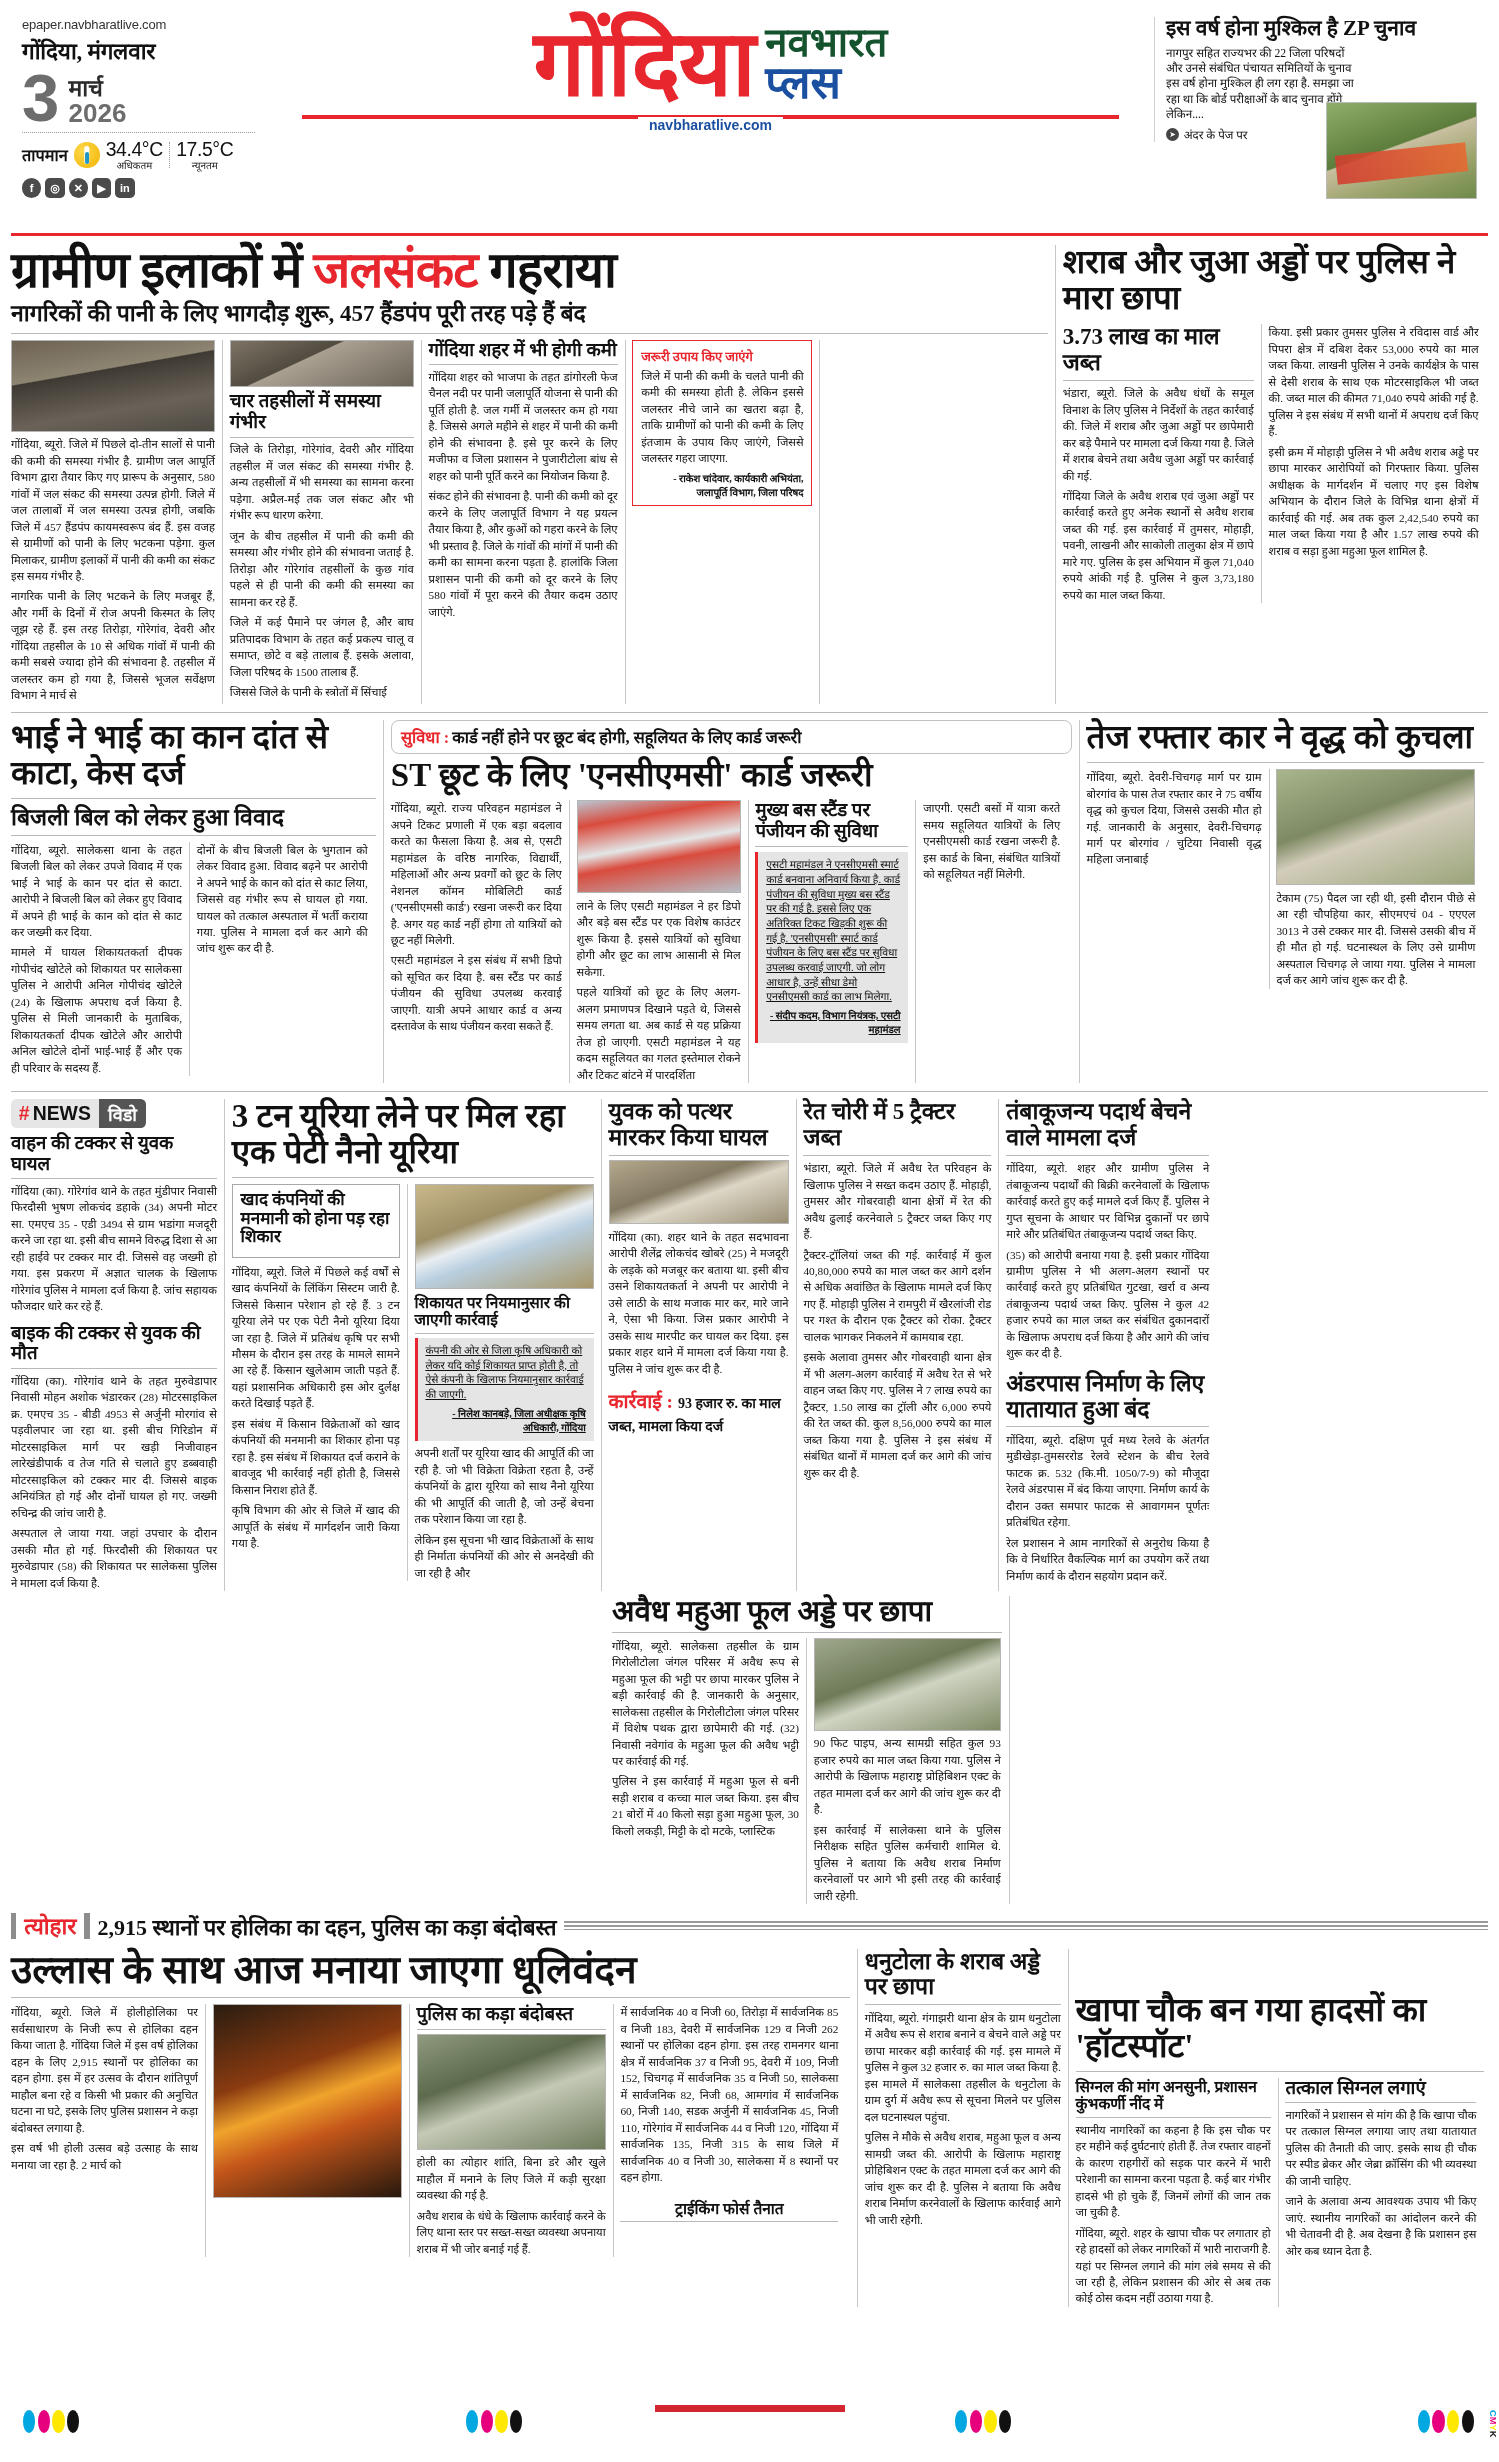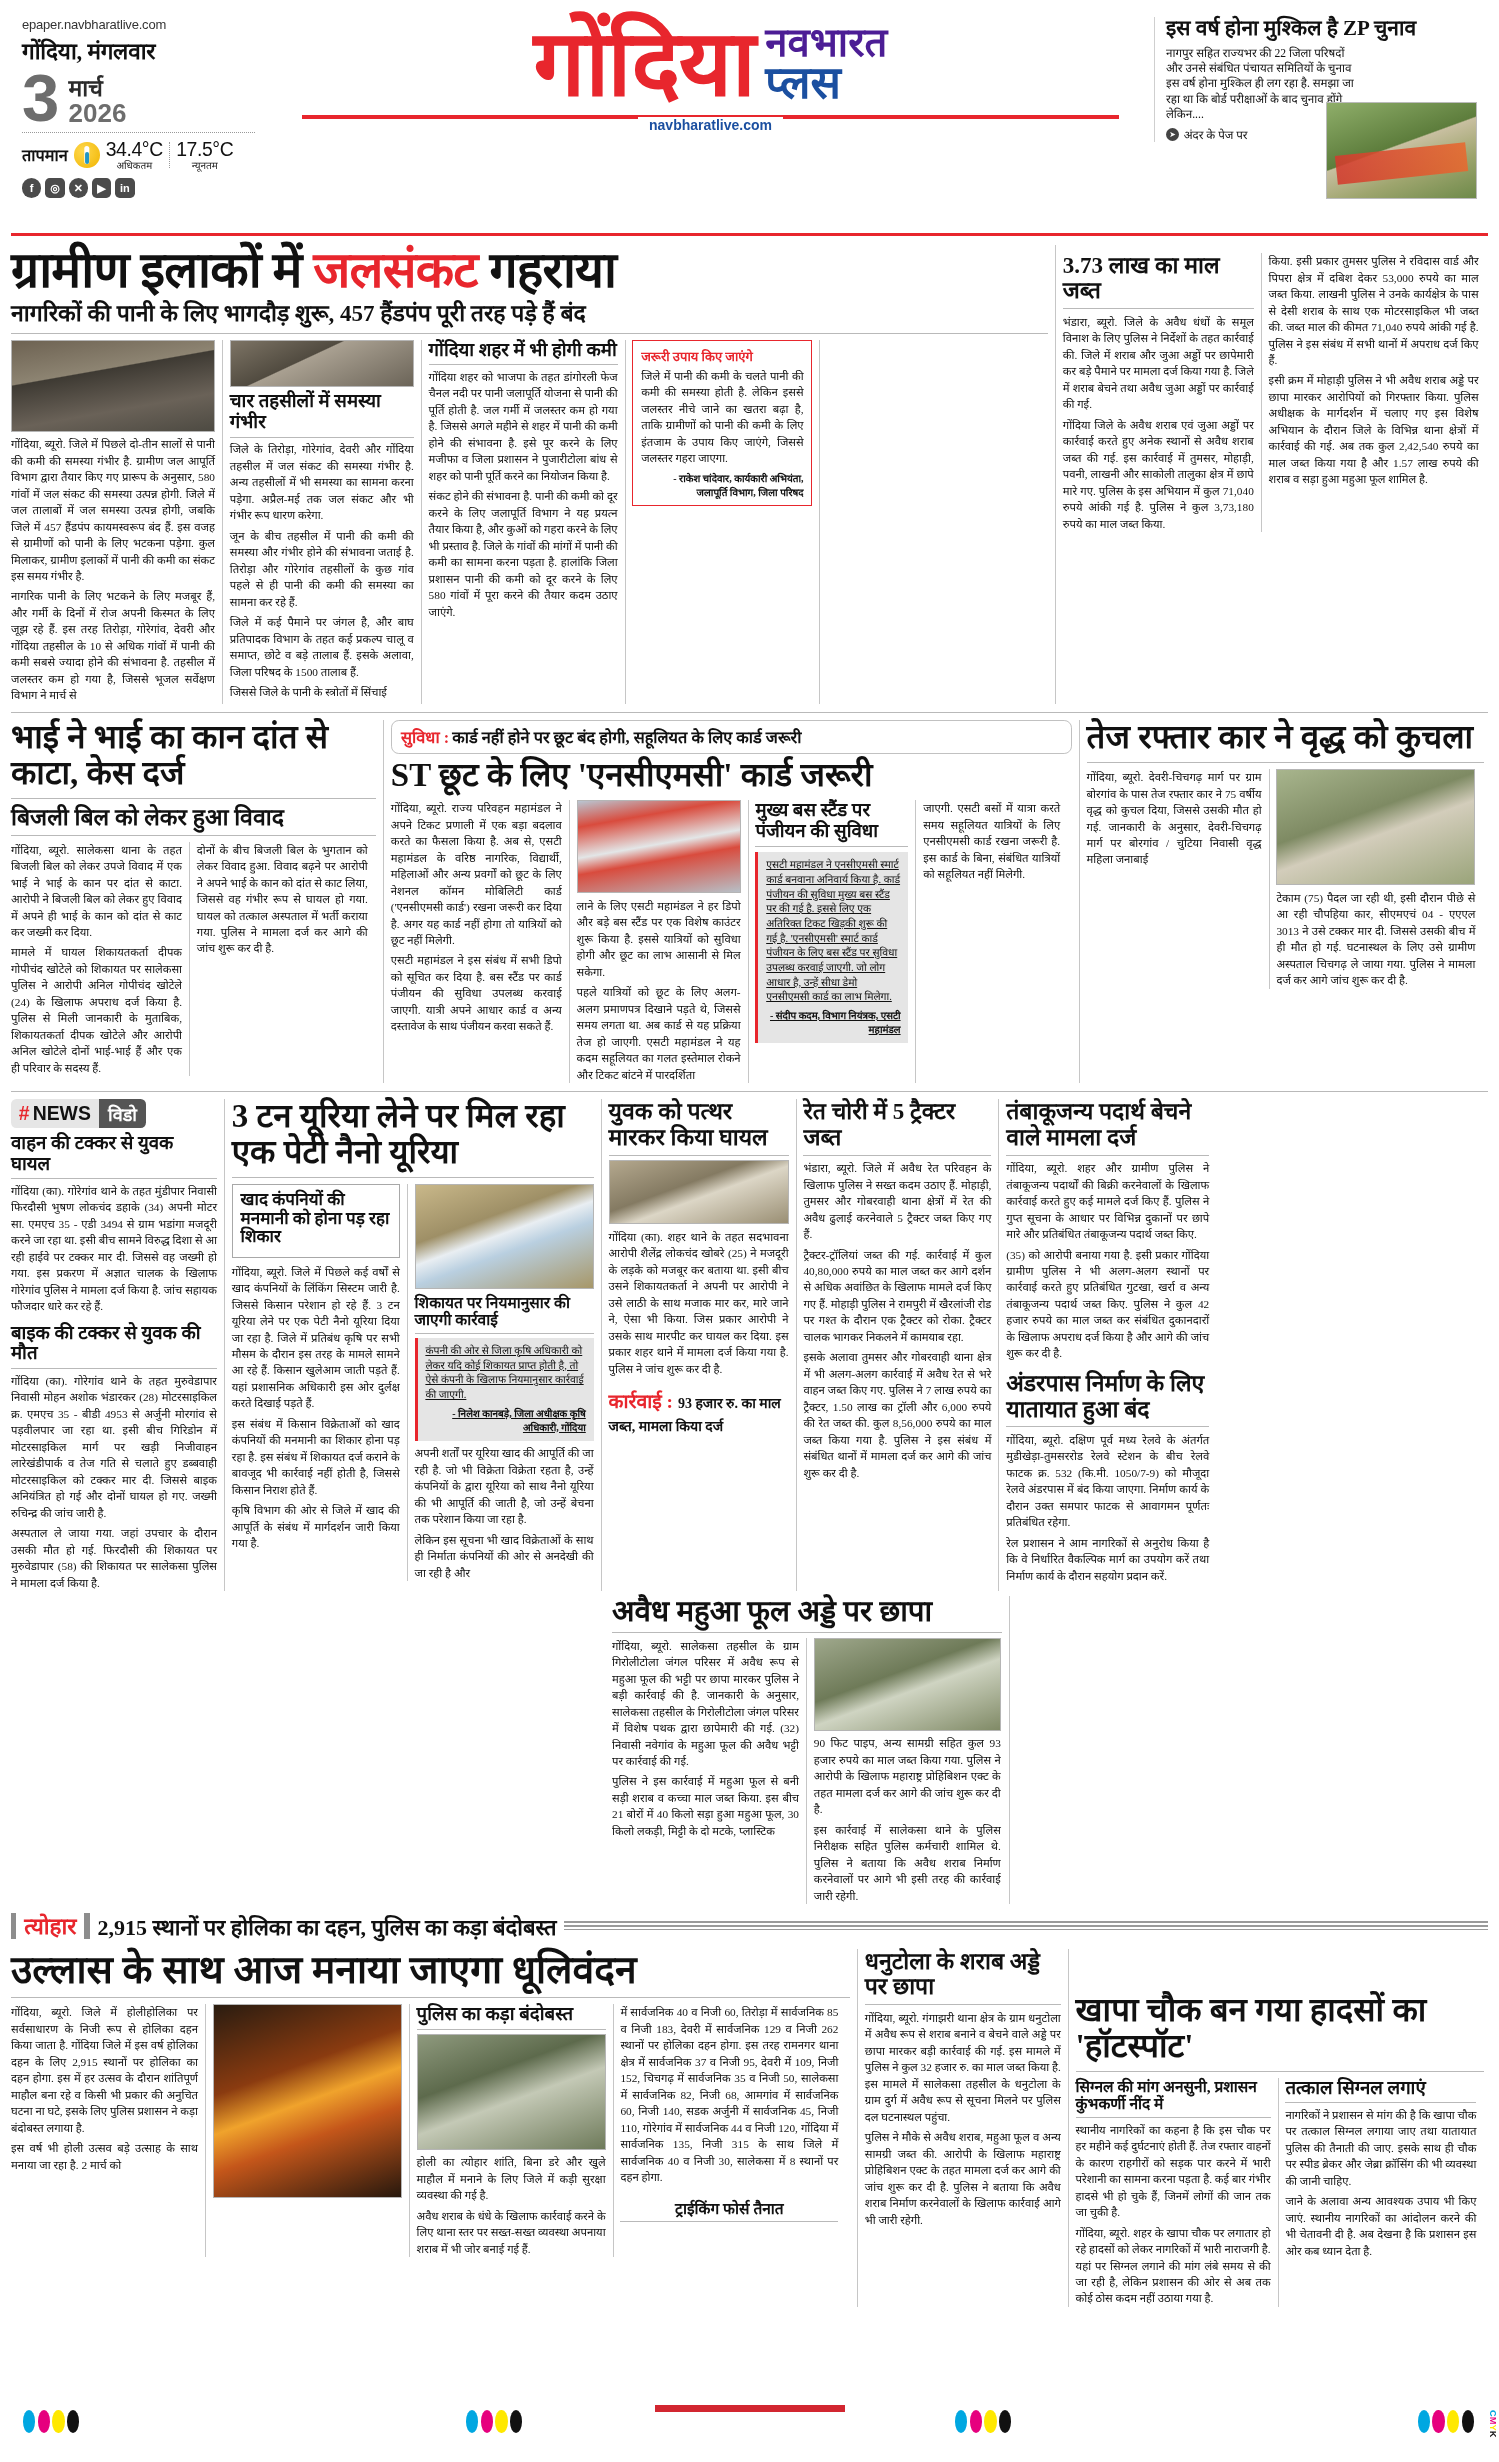--- a/index.html
+++ b/index.html
@@ -38,21 +38,21 @@
   .socials { display:flex; gap:3.9px; margin-top:6.2px; }
   .soc { width:19.4px; height:19.4px; border-radius:50%; background:#4b4b4b; color:#fff;
     font-family:"Liberation Sans",sans-serif; font-size:11px; font-weight:700;
     display:flex; align-items:center; justify-content:center; }
   .soc.sq { border-radius:4.7px; }
 
   .mh-center { flex:1; text-align:center; padding-top:6.2px; position:relative; }
   .logo-wrap { display:flex; align-items:center; justify-content:center; gap:11px; }
   .logo-gondia { font-size:92px; font-weight:700; color:#e8262d; line-height:.9; letter-spacing:-1.6px; }
   .logo-nav { text-align:left; line-height:.95; }
-  .logo-nav-1 { font-size:40px; font-weight:700; color:#4c1d95; }
+  .logo-nav-1 { font-size:40px; font-weight:700; color:#14532d; }
   .logo-nav-2 { font-size:45px; font-weight:700; color:#1b4fa0; }
   .mh-rule { margin:9.3px auto 0; height:3.9px; background:#e8262d; width:92%; position:relative; }
   .mh-site { font-family:"Liberation Sans",sans-serif; font-size:14px; font-weight:700;
      color:#1b4fa0; background:#fff; display:inline-block; padding:0 11px; margin-top:-11px; position:relative; }
 
   .mh-right { width:334px; padding-left:11px; border-left:0.8px solid #cfcfcf; }
   .mr-head { font-size:21px; font-weight:700; line-height:1.14; }
   .mr-body { font-size:11.6px; line-height:1.33; margin-top:4.7px; width:194px; }
   .mr-photo { width:151px; height:97px; position:absolute; right:11px; top:85px;
      background:linear-gradient(160deg,#8fae6a,#5d7d3c 45%,#c8bfa0 46%,#9ea56e 70%,#6e8a4a);
@@ -243,20 +243,21 @@
             <div class="sig">- राकेश चांदेवार, कार्यकारी अभियंता, जलापूर्ति विभाग, जिला परिषद</div>
           </div>
         </div>
         <div class="sep"></div>
       </div>
     </div>
 
     <div class="sep"></div>
 
     <div class="col" style="width:431px;">
+      <div class="hd-xl">शराब और जुआ अड्डों पर पुलिस ने मारा छापा</div>
       <div class="row" style="margin-top:7.8px;">
         <div class="col" style="width:198px;">
           <div class="hd-md">3.73 लाख का माल जब्त</div>
           <div class="hr-thin" style="margin:4.7px 0;"></div>
           <p class="body">भंडारा, ब्यूरो. जिले के अवैध धंधों के समूल विनाश के लिए पुलिस ने निर्देशों के तहत कार्रवाई की. जिले में शराब और जुआ अड्डों पर छापेमारी कर बड़े पैमाने पर मामला दर्ज किया गया है. जिले में शराब बेचने तथा अवैध जुआ अड्डों पर कार्रवाई की गई.</p>
           <p class="body">गोंदिया जिले के अवैध शराब एवं जुआ अड्डों पर कार्रवाई करते हुए अनेक स्थानों से अवैध शराब जब्त की गई. इस कार्रवाई में तुमसर, मोहाड़ी, पवनी, लाखनी और साकोली तालुका क्षेत्र में छापे मारे गए. पुलिस के इस अभियान में कुल 71,040 रुपये आंकी गई है. पुलिस ने कुल 3,73,180 रुपये का माल जब्त किया.</p>
         </div>
         <div class="sep"></div>
         <div class="col" style="width:217px;">
           <p class="body">किया. इसी प्रकार तुमसर पुलिस ने रविदास वार्ड और पिपरा क्षेत्र में दबिश देकर 53,000 रुपये का माल जब्त किया. लाखनी पुलिस ने उनके कार्यक्षेत्र के पास से देसी शराब के साथ एक मोटरसाइकिल भी जब्त की. जब्त माल की कीमत 71,040 रुपये आंकी गई है. पुलिस ने इस संबंध में सभी थानों में अपराध दर्ज किए हैं.</p>

